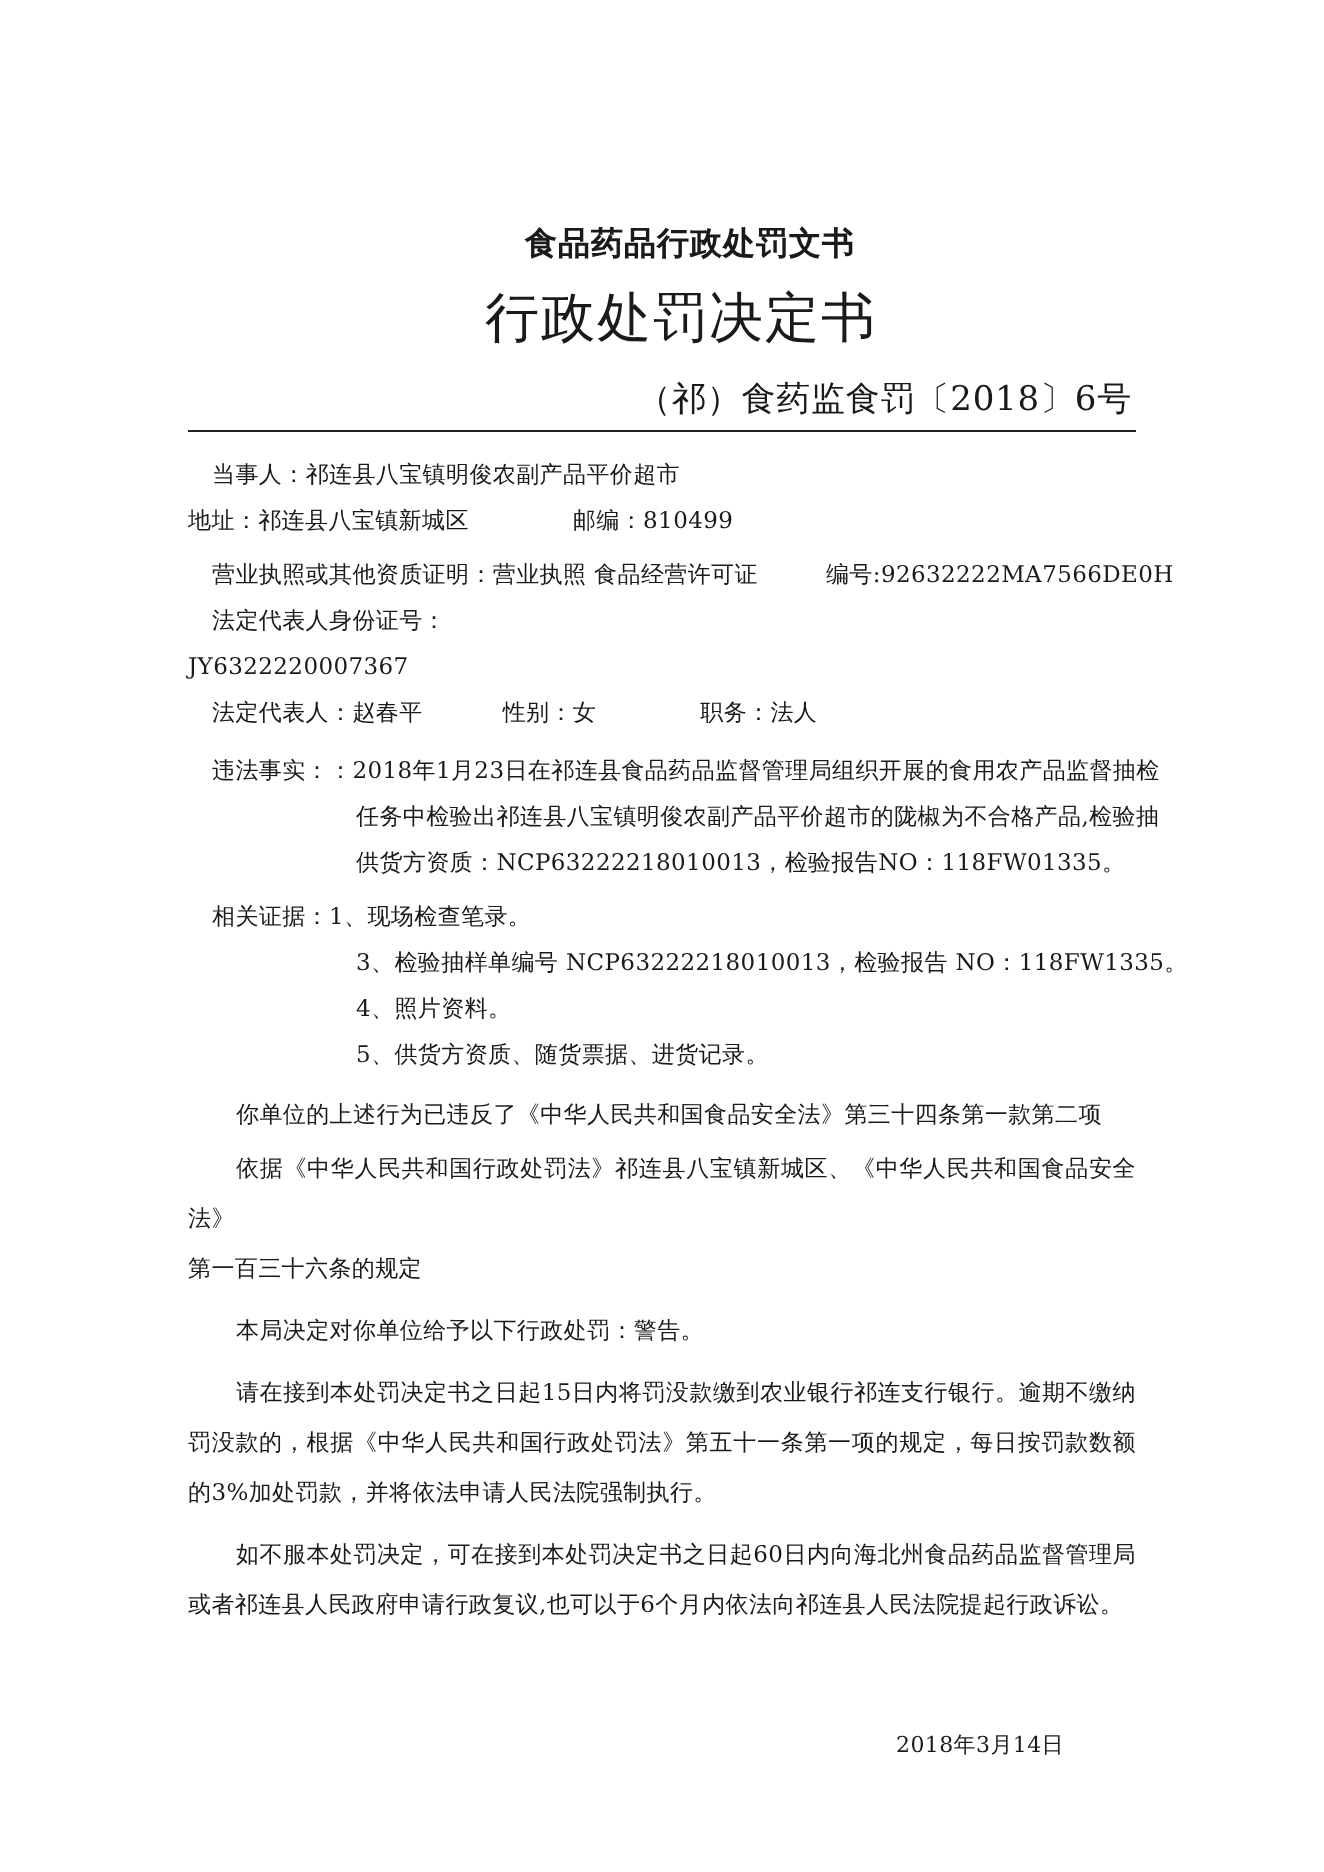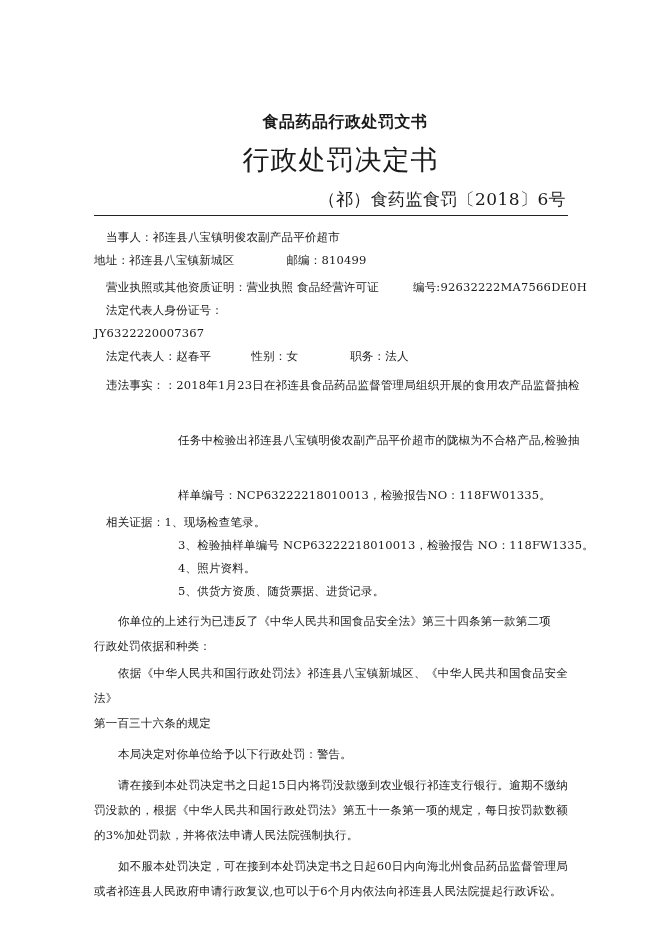--- a/index.html
+++ b/index.html
@@ -70,21 +70,21 @@
   }
   .line.indent1 { padding-left: 12px; }
   .line.indent2 { padding-left: 0px; }
   .gap-sm { height: 4px; }
   .kv-gap { display: inline-block; width: 52px; }
   .kv-gap-wide { display: inline-block; width: 34px; }
   .kv-gap-mid { display: inline-block; width: 40px; }
 
   .facts-block { margin-top: 6px; }
   .facts-first { padding-left: 12px; }
-  .facts-cont { padding-left: 84px; margin-top: 32px; }
+  .facts-cont { padding-left: 84px; }
 
   .evidence-block { margin-top: 4px; }
   .evidence-head { padding-left: 12px; }
   .evidence-item { padding-left: 84px; }
 
   .para {
     text-indent: 24px;
     margin-top: 6px;
     text-align: justify;
     line-height: 25px;
@@ -139,35 +139,34 @@
 
     <div class="line indent1">
       <span>法定代表人：</span><span>赵春平</span><span class="kv-gap-mid"></span><span>性别：</span><span>女</span><span class="kv-gap"></span><span>职务：</span><span>法人</span>
     </div>
 
     <div class="facts-block">
       <div class="line facts-first">
         <span>违法事实：</span><span>：2018年1月23日在祁连县食品药品监督管理局组织开展的食用农产品监督抽检</span>
       </div>
       <div class="line facts-cont">任务中检验出祁连县八宝镇明俊农副产品平价超市的陇椒为不合格产品,检验抽</div>
-      <div class="line facts-cont">样单编号：NCP63222218010013，检验报告NO：118FW01335。</div>
+      <div class="line facts-cont">供货方资质：NCP63222218010013，检验报告NO：118FW01335。</div>
     </div>
 
     <div class="evidence-block">
       <div class="line evidence-head">
         <span>相关证据：</span><span>1、现场检查笔录。</span>
       </div>
       <div class="line evidence-item">3、检验抽样单编号 NCP63222218010013，检验报告 NO：118FW1335。</div>
       <div class="line evidence-item">4、照片资料。</div>
       <div class="line evidence-item">5、供货方资质、随货票据、进货记录。</div>
     </div>
 
     <div class="para">你单位的上述行为已违反了《中华人民共和国食品安全法》第三十四条第一款第二项</div>
 
-    <div class="para-noindent">行政处罚依据和种类：</div>
 
     <div class="para tight">依据《中华人民共和国行政处罚法》祁连县八宝镇新城区、《中华人民共和国食品安全法》</div>
     <div class="para-noindent">第一百三十六条的规定</div>
 
     <div class="para">本局决定对你单位给予以下行政处罚：警告。</div>
 
     <div class="para">请在接到本处罚决定书之日起15日内将罚没款缴到农业银行祁连支行银行。逾期不缴纳罚没款的，根据《中华人民共和国行政处罚法》第五十一条第一项的规定，每日按罚款数额的3%加处罚款，并将依法申请人民法院强制执行。</div>
 
     <div class="para">如不服本处罚决定，可在接到本处罚决定书之日起60日内向海北州食品药品监督管理局或者祁连县人民政府申请行政复议,也可以于6个月内依法向祁连县人民法院提起行政诉讼。</div>
 

